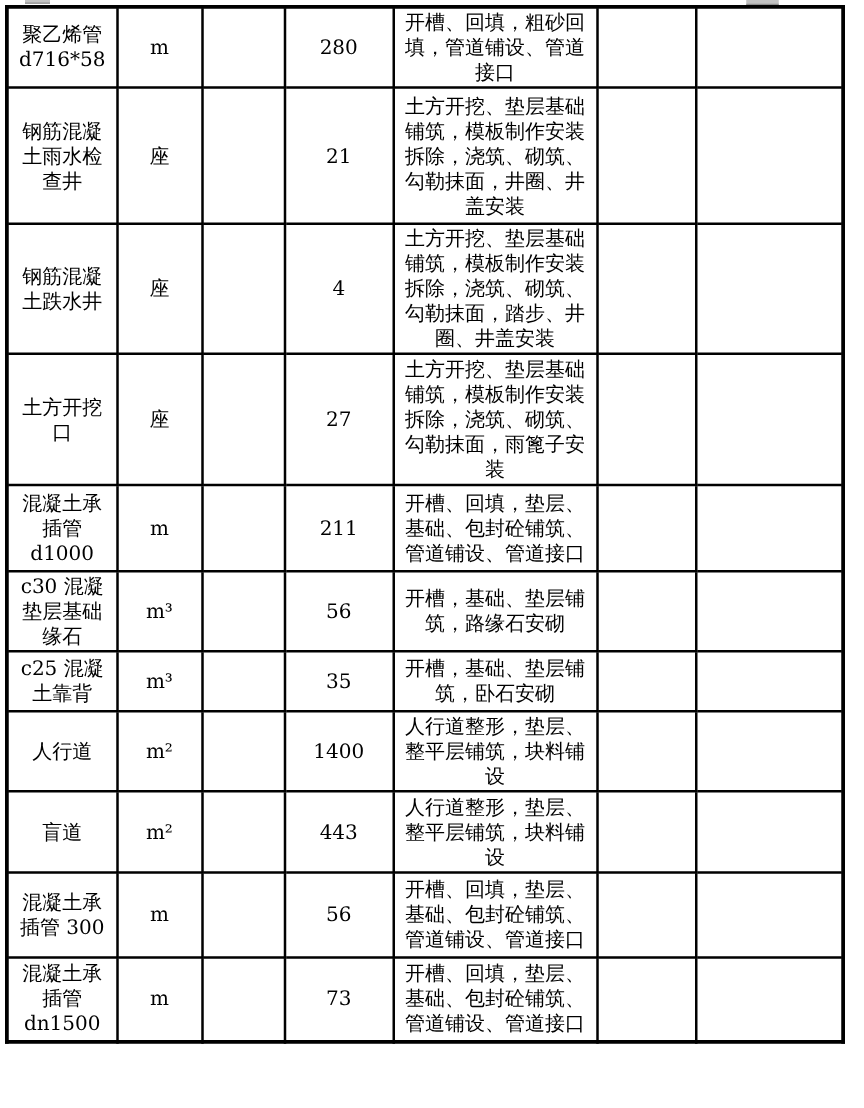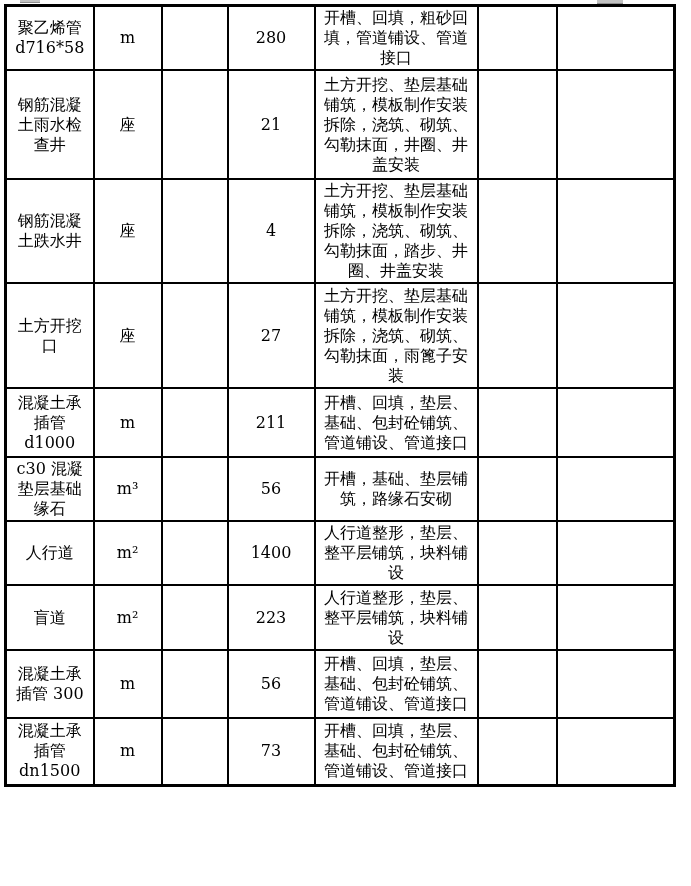--- a/index.html
+++ b/index.html
@@ -134,36 +134,47 @@
 垫层基础
 缘石</td>
       <td>m³</td>
       <td></td>
       <td>56</td>
       <td>开槽，基础、垫层铺
 筑，路缘石安砌</td>
       <td></td>
       <td></td>
     </tr>
+    <tr style="height:48px">
+      <td>c25 混凝
+土靠背</td>
+      <td>m³</td>
+      <td></td>
+      <td>35</td>
+      <td>开槽，基础、垫层铺
+筑，卧石安砌</td>
+      <td></td>
+      <td></td>
+    </tr>
     <tr style="height:62px">
       <td>人行道</td>
       <td>m²</td>
       <td></td>
       <td>1400</td>
       <td>人行道整形，垫层、
 整平层铺筑，块料铺
 设</td>
       <td></td>
       <td></td>
     </tr>
     <tr style="height:65px">
       <td>盲道</td>
       <td>m²</td>
       <td></td>
-      <td>223</td>
+      <td>443</td>
       <td>人行道整形，垫层、
 整平层铺筑，块料铺
 设</td>
       <td></td>
       <td></td>
     </tr>
     <tr style="height:68px">
       <td>混凝土承
 插管 300</td>
       <td>m</td>

